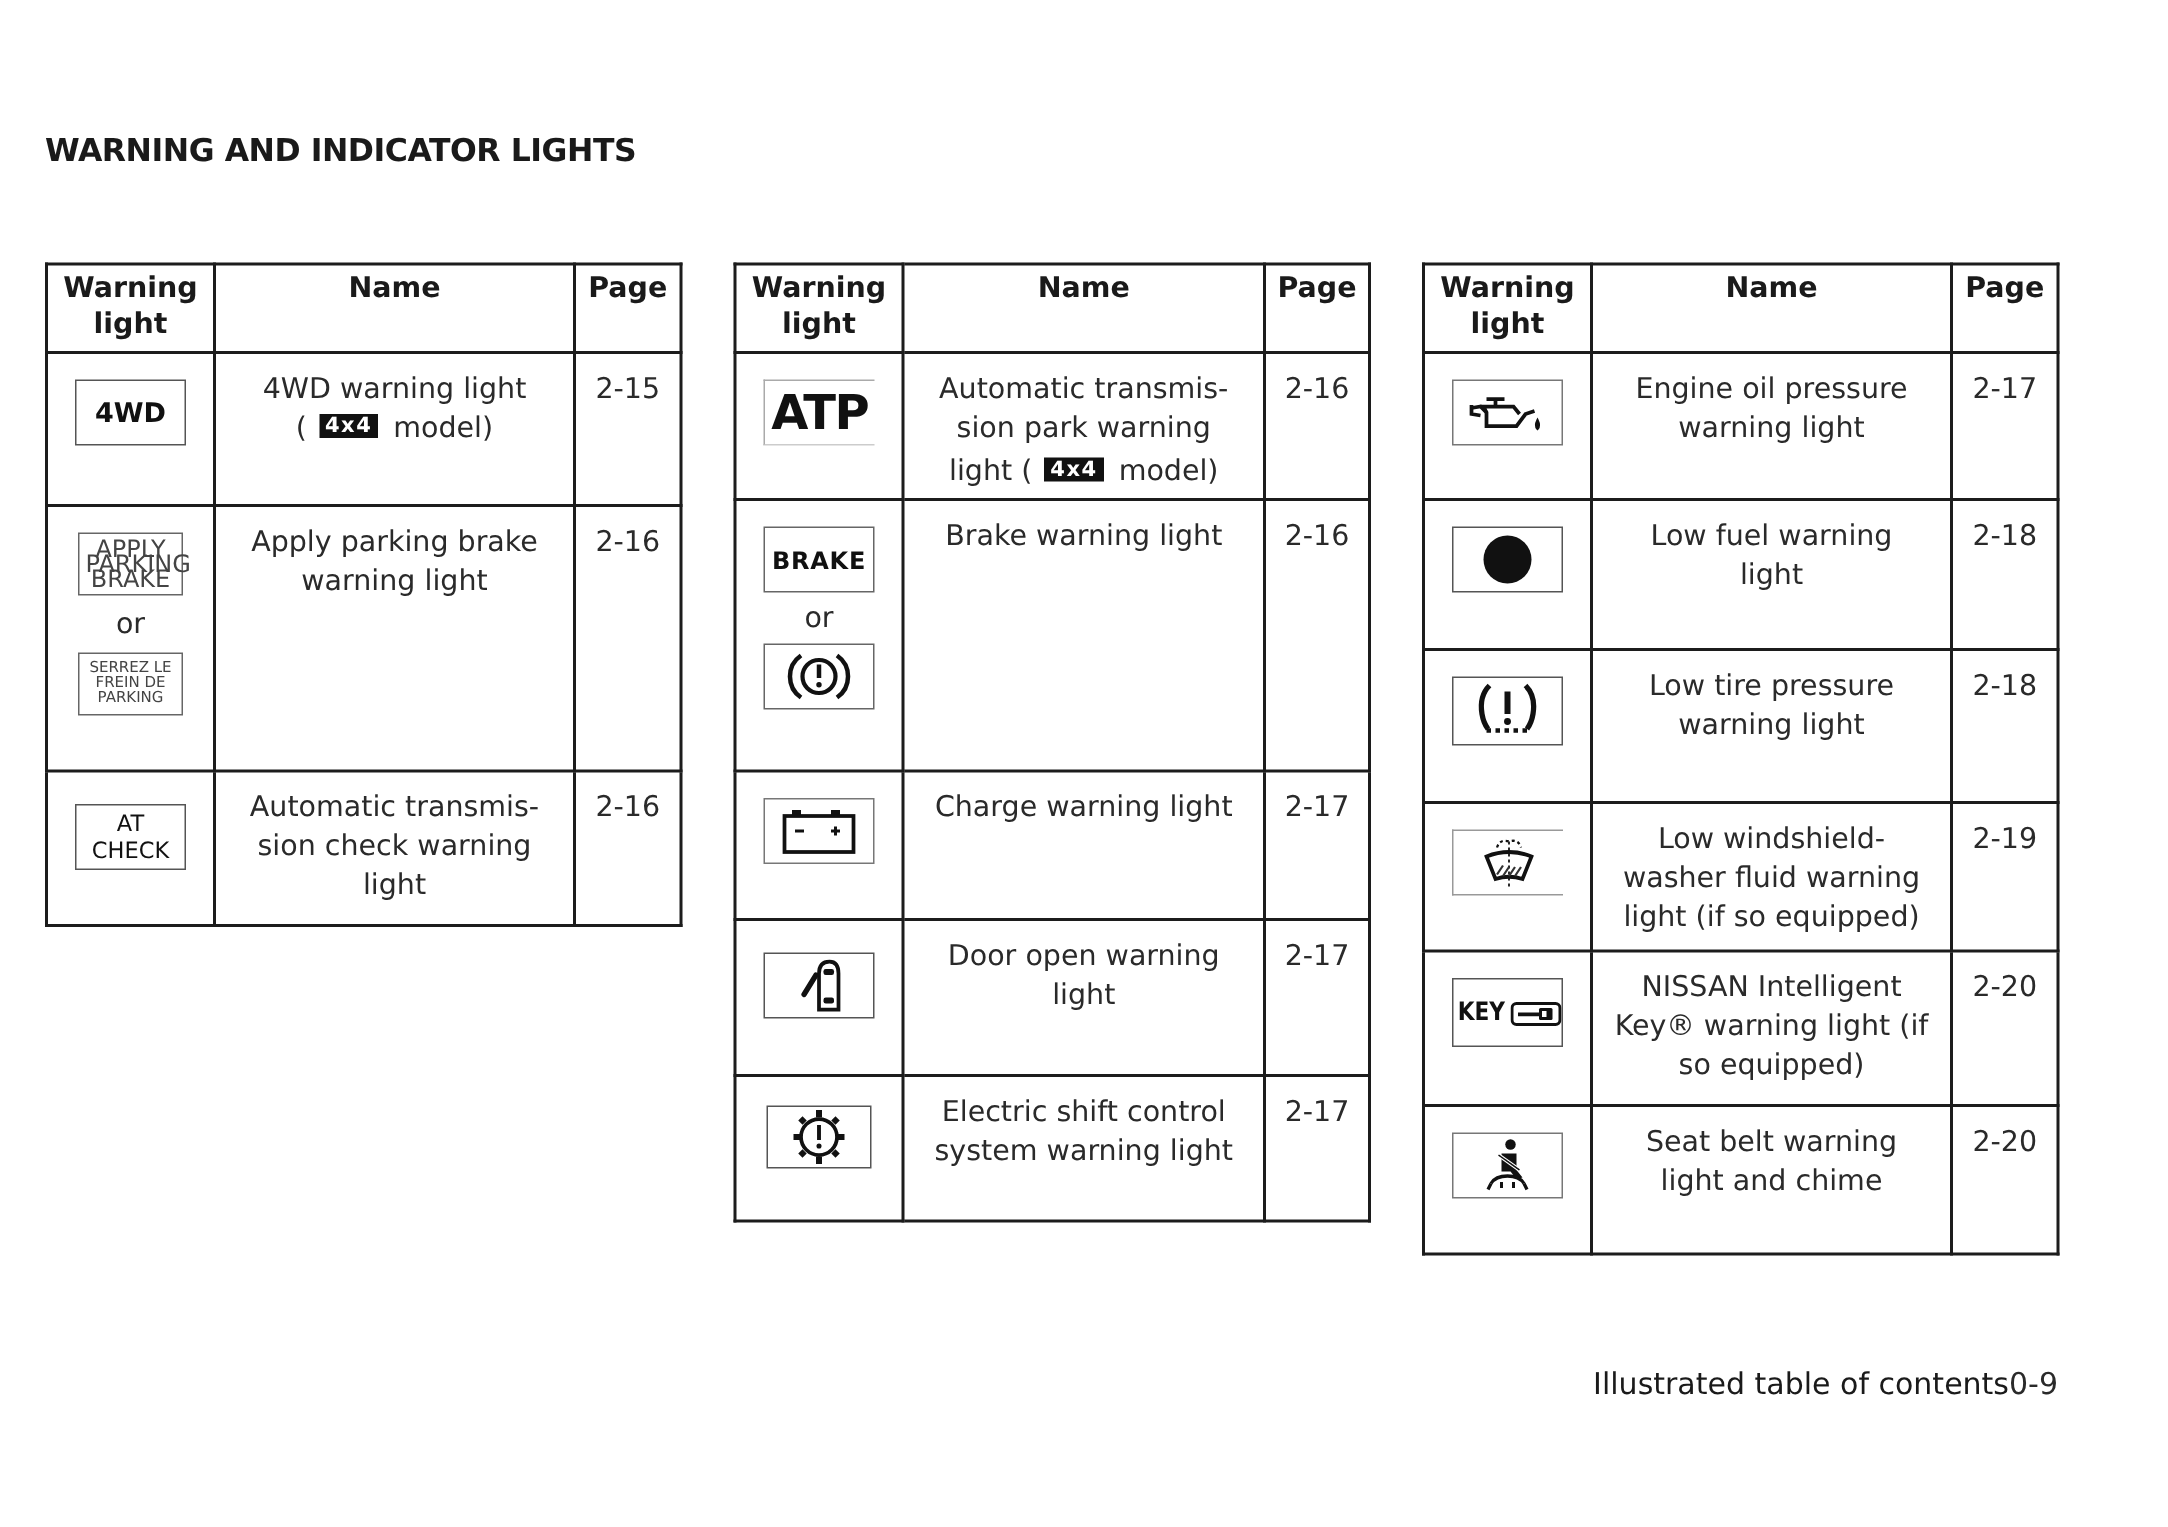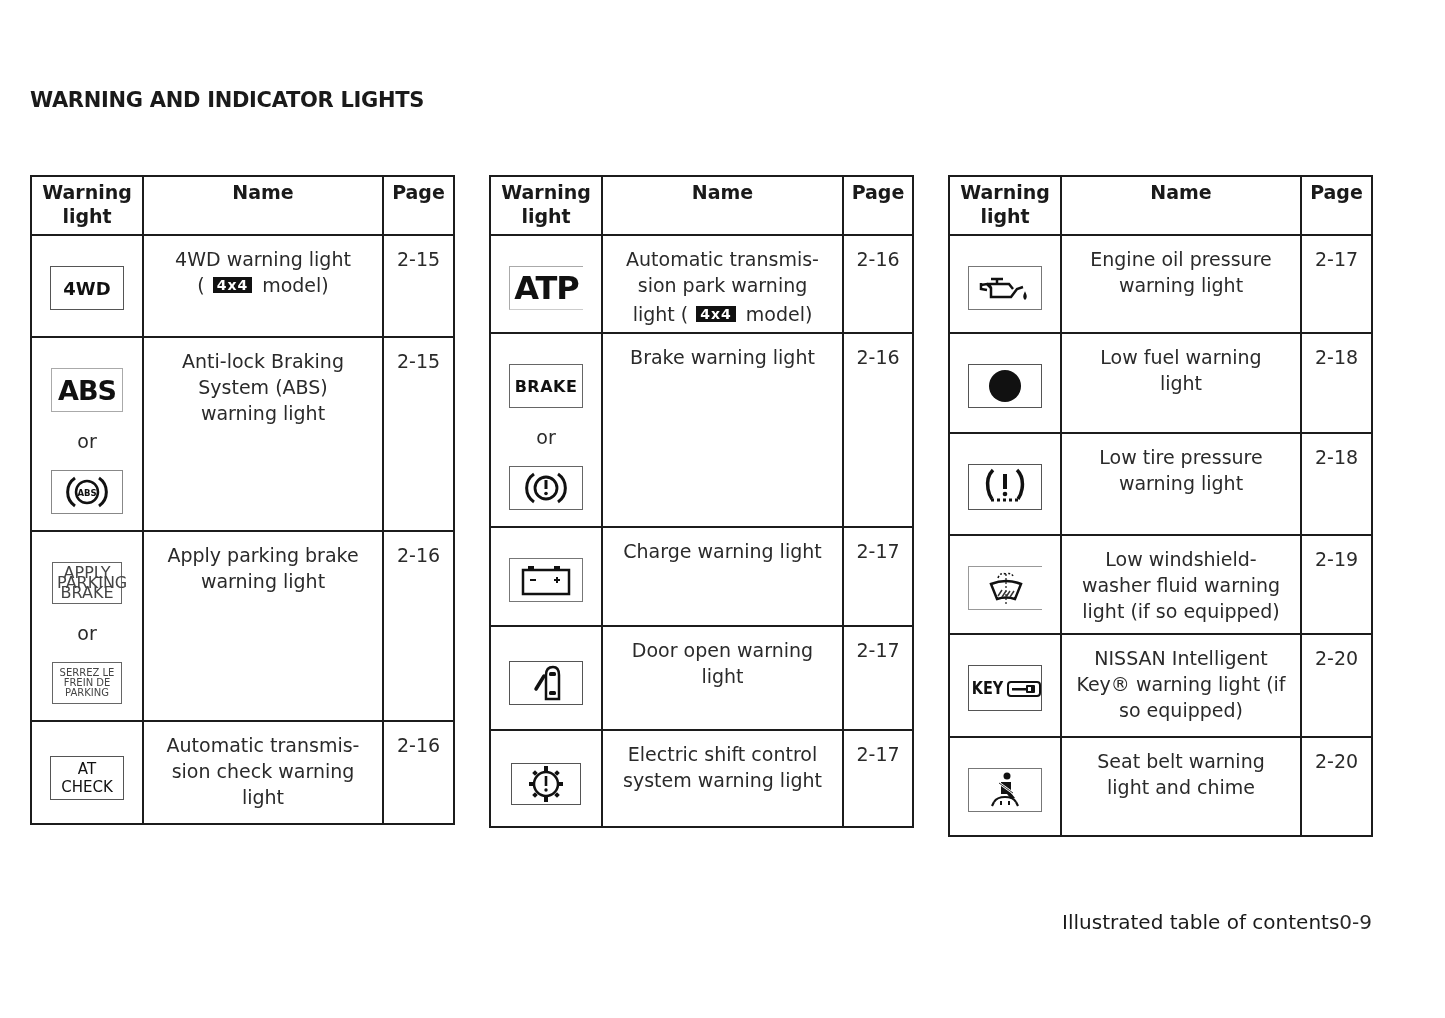--- a/index.html
+++ b/index.html
@@ -7,21 +7,21 @@
          font-family: "DejaVu Sans", sans-serif; color: #1a1a1a; }
   .title { position: absolute; left: 30px; top: 88px; font-size: 21px; font-weight: bold;
            letter-spacing: -0.3px; color: #1a1a1a; }
   table.wl { position: absolute; top: 175px; border-collapse: collapse; table-layout: fixed; }
   table.wl td, table.wl th { border: 2.5px solid #1c1c1c; padding: 0; vertical-align: top; text-align: center; }
   table.wl th { font-weight: bold; font-size: 19px; line-height: 24px; padding-top: 3px; height: 54px; }
   td.name { font-size: 19px; line-height: 26px; padding-top: 10px !important; color: #2a2a2a; }
   td.page { font-size: 19px; line-height: 26px; padding-top: 10px !important; color: #2a2a2a; }
   td.icon { padding-top: 14px !important; }
   .or { font-size: 19px; line-height: 26px; color: #2a2a2a; margin: 6px 0 6px 0; }
-  .ibox { width: 72px; height: 42px; margin: 16px auto; border: 1.5px solid #555; box-sizing: border-box;
+  .ibox { width: 72px; height: 42px; margin: 3px auto; border: 1.5px solid #555; box-sizing: border-box;
           display: flex; align-items: center; justify-content: center; background: #fff; }
   .ibox svg { display: block; }
   .txt-icon { font-weight: bold; color: #111; }
   .badge4x4 { display: inline-block; background: #111; color: #fff; font-weight: bold; font-size: 14px;
               line-height: 16px; padding: 0 4px; margin: 0 10px 0 8px; letter-spacing: 1px; vertical-align: middle;
               position: relative; top: -2px; }
   .footer { position: absolute; top: 910px; right: 73px; font-size: 20px; }
   .footer .sec { font-weight: normal; }
   .footer .pg { color: #2a2a2a; }
 </style>
@@ -51,40 +51,20 @@
     </td>
     <td class="name">
       <div>4WD warning light</div>
       <div style="margin-top:0">
         <span>(</span><span class="badge4x4">4x4</span><span>model)</span>
       </div>
     </td>
     <td class="page">2-15</td>
   </tr>
 
-  <tr style="height:180px">
-    <td class="icon">
-      <div class="ibox" style="height:44px;border-color:#aaa;">
-        <span class="txt-icon" style="font-size:27px;letter-spacing:-1px">ABS</span>
-      </div>
-      <div class="or">or</div>
-      <div class="ibox" style="height:44px;border-color:#888;">
-        <svg width="44" height="38" viewBox="0 0 44 38">
-          <path d="M10 5 A17 17 0 0 0 10 33" fill="none" stroke="#111" stroke-width="3"></path>
-          <path d="M34 5 A17 17 0 0 1 34 33" fill="none" stroke="#111" stroke-width="3"></path>
-          <circle cx="22" cy="19" r="11" fill="none" stroke="#111" stroke-width="2.5"></circle>
-          <text x="22" y="22.5" font-size="8.5" font-weight="bold" text-anchor="middle" font-family="DejaVu Sans, sans-serif" fill="#111">ABS</text>
-        </svg>
-      </div>
-    </td>
-    <td class="name">
-      <div style="padding:0 18px">Anti-lock Braking System (ABS) warning light</div>
-    </td>
-    <td class="page">2-15</td>
-  </tr>
 
   <tr style="height:177px">
     <td class="icon">
       <div class="ibox" style="width:70px;height:42px;border-color:#666;">
         <span style="font-size:16px;line-height:10px;color:#444;display:block;width:60px;">APPLY PARKING BRAKE</span>
       </div>
       <div class="or">or</div>
       <div class="ibox" style="width:70px;height:42px;border-color:#666;">
         <span style="font-size:10px;line-height:10px;color:#444;display:block;width:66px;">SERREZ LE FREIN DE PARKING</span>
       </div>

